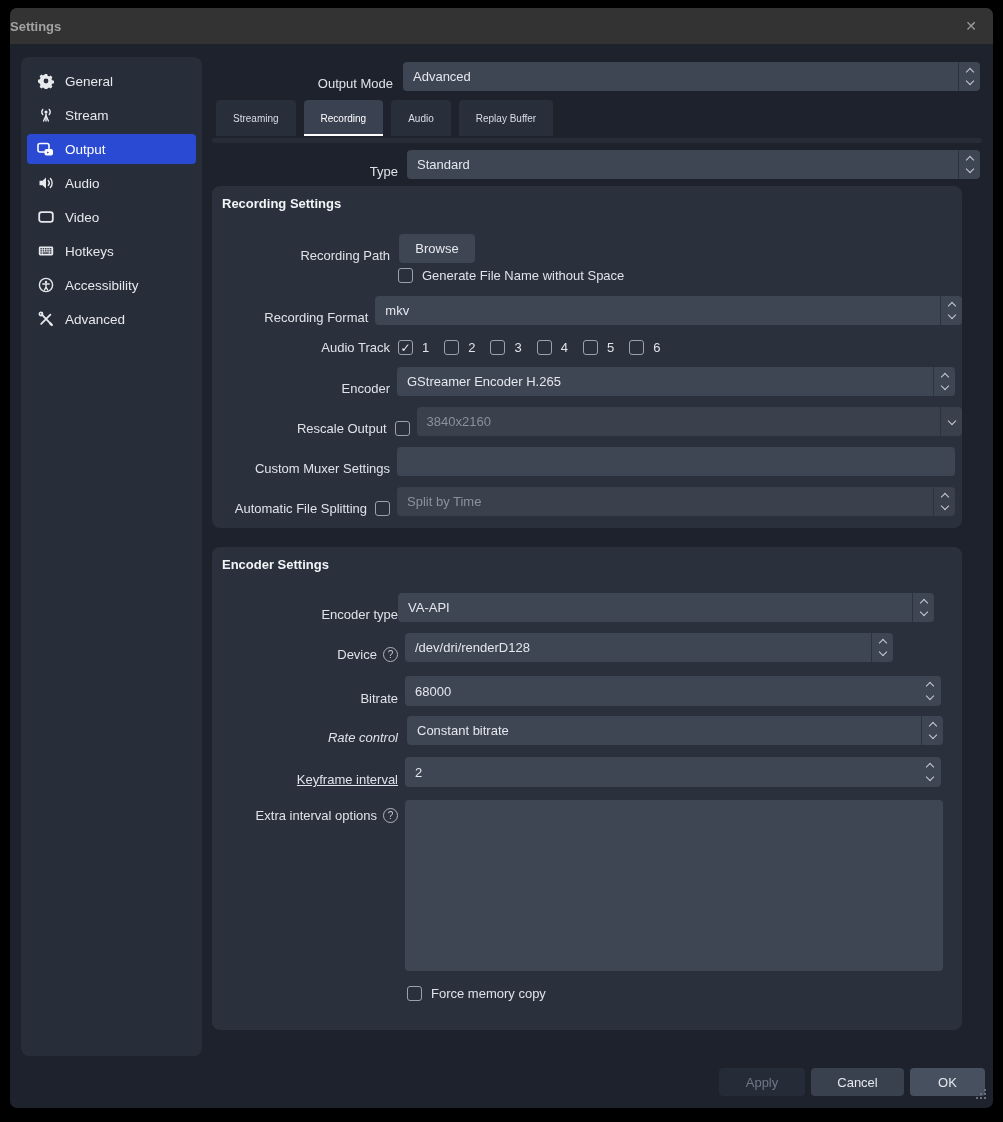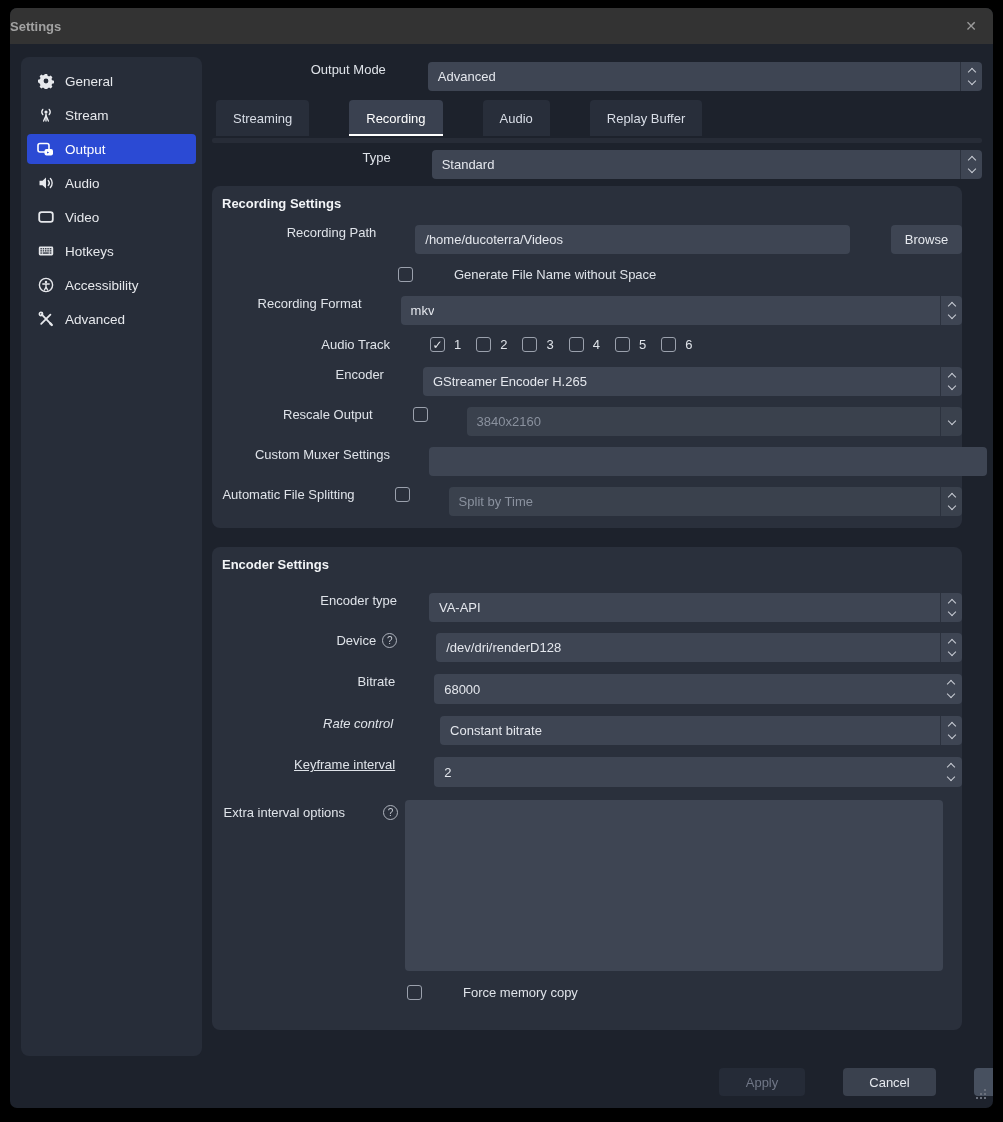--- a/index.html
+++ b/index.html
@@ -11,37 +11,37 @@
   .close-btn{position:absolute;right:8px;top:4px;width:28px;height:28px;border:none;background:transparent;color:#9b9b9b;font-size:14px;cursor:pointer;display:flex;align-items:center;justify-content:center;}
 
   
   .sidebar{position:absolute;left:11px;top:49px;width:181px;height:999px;background:#272d39;border-radius:8px;padding:9px 6px;}
   .side-item{display:flex;align-items:center;height:30px;margin-bottom:4px;padding:0 10px;border-radius:4px;color:#e6e8ec;font-size:13.5px;cursor:default;}
   .side-item.selected{background:#2b4ad4;color:#ffffff;}
   .side-item .ic{width:17px;height:17px;margin-right:11px;flex:0 0 17px;display:flex;align-items:center;justify-content:center;}
   .side-item svg{display:block;}
 
   
-  .mrow{position:absolute;display:flex;align-items:flex-start;gap:32px;}
+  .mrow{position:absolute;display:flex;align-items:flex-end;}
   .lbl{font-size:13px;color:#dfe3e9;text-align:right;white-space:nowrap;}
   .field{background:#3e4553;border-radius:4px;height:29px;display:flex;align-items:center;position:relative;color:#e4e7ed;font-size:13px;}
   .field .val{padding-left:10px;white-space:nowrap;overflow:hidden;}
   .field.disabled{background:#3a414d;}
   .field.disabled .val{color:#8a919e;}
   .combo-arrows{position:absolute;right:0;top:0;bottom:0;width:22px;border-left:1px solid #2c323e;display:flex;flex-direction:column;align-items:center;justify-content:center;gap:3px;}
   .chev{width:6px;height:6px;border-right:1.6px solid #c9cdd5;border-bottom:1.6px solid #c9cdd5;display:inline-block;}
   .chev.up{transform:rotate(-135deg);margin-top:2px;}
   .chev.down{transform:rotate(45deg);margin-bottom:2px;}
   .spin-arrows{position:absolute;right:8px;top:0;bottom:0;display:flex;flex-direction:column;justify-content:space-between;padding:5px 0;}
   .drop-arrow{position:absolute;right:0;top:0;bottom:0;width:22px;border-left:1px solid #2c323e;display:flex;align-items:center;justify-content:center;}
 
   .checkbox{width:15px;height:15px;border:1.5px solid #9ba1ad;border-radius:3px;display:flex;align-items:center;justify-content:center;color:#e8ebf0;font-size:12px;line-height:1;background:transparent;flex:0 0 15px;}
   .cb-label{font-size:13px;color:#dfe3e9;margin-left:9px;}
 
-  .tab{height:36px;display:flex;align-items:center;padding:0 17px;background:#282e3a;color:#d8dde6;font-size:13px;border-radius:4px 4px 0 0;margin-right:8px;position:relative;cursor:pointer;}
+  .tab{height:36px;display:flex;align-items:center;padding:0 17px;background:#282e3a;color:#d8dde6;font-size:10px;border-radius:4px 4px 0 0;margin-right:8px;position:relative;cursor:pointer;}
   .tab.selected{background:#3a4150;color:#ffffff;}
   .tab.selected::after{content:"";position:absolute;left:0;right:0;bottom:0;height:2px;background:#ffffff;}
 
   .groupbox{position:absolute;left:202px;width:750px;background:#2a303c;border-radius:8px;}
   .group-title{position:absolute;left:10px;top:10px;font-size:13px;font-weight:bold;color:#f2f4f7;}
 
   .btn{border:none;border-radius:4px;height:28px;font-size:13px;color:#e6e9ee;background:#3e4553;cursor:pointer;display:flex;align-items:center;justify-content:center;}
   .btn.disabled{background:#252b37;color:#707787;}
   .btn.ok{background:#47505f;}
   .btn.cancel{background:#3a414e;}
@@ -193,23 +193,20 @@
             <span class="chev down"></span>
           </span>
       </div>
     </div>
 
     <div class="groupbox" style="top:178px;height:342px;">
       <div class="group-title">Recording Settings</div>
 
       <div class="mrow" style="left:0;top:39px;width:750px;height:38px;border-radius:12px;">
         <div class="lbl" style="width:178px;">Recording Path</div>
-        <div class="field" style="margin-left:7px;width:471px;">
-          <span class="val">/home/ducoterra/Videos</span>
-        </div>
         <button class="btn" style="margin-left:9px;width:76px;height:29px;">
             <span>Browse</span>
           </button>
       </div>
 
       <div class="mrow" style="left:186px;top:81px;height:16px;">
         <span class="checkbox">
             <span></span>
           </span>
         <span class="cb-label">Generate File Name without Space</span>
@@ -316,21 +313,21 @@
         </div>
       </div>
 
       <div class="mrow" style="left:0;top:86px;width:750px;height:29px;">
         <div class="lbl" style="width:186px;display:flex;align-items:center;justify-content:flex-end;">
           <span>Device</span>
           <span class="help-icon">
               <span>?</span>
             </span>
         </div>
-        <div class="field" style="margin-left:7px;width:528px;">
+        <div class="field" style="margin-left:7px;width:488px;">
           <span class="val">/dev/dri/renderD128</span>
           <span class="combo-arrows">
               <span class="chev up"></span>
               <span class="chev down"></span>
             </span>
         </div>
       </div>
 
       <div class="mrow" style="left:0;top:127px;width:750px;height:32px;">
         <div class="lbl" style="width:186px;">Bitrate</div>
@@ -338,21 +335,21 @@
           <span class="val">68000</span>
           <span class="spin-arrows">
               <span class="chev up"></span>
               <span class="chev down"></span>
             </span>
         </div>
       </div>
 
       <div class="mrow" style="left:0;top:169px;width:750px;height:29px;">
         <div class="lbl" style="width:186px;font-style:italic;">Rate control</div>
-        <div class="field" style="margin-left:15px;width:536px;">
+        <div class="field" style="margin-left:9px;width:536px;">
           <span class="val">Constant bitrate</span>
           <span class="combo-arrows">
               <span class="chev up"></span>
               <span class="chev down"></span>
             </span>
         </div>
       </div>
 
       <div class="mrow" style="left:0;top:210px;width:750px;height:30px;">
         <div class="lbl" style="width:186px;text-decoration:underline;">Keyframe interval</div>

